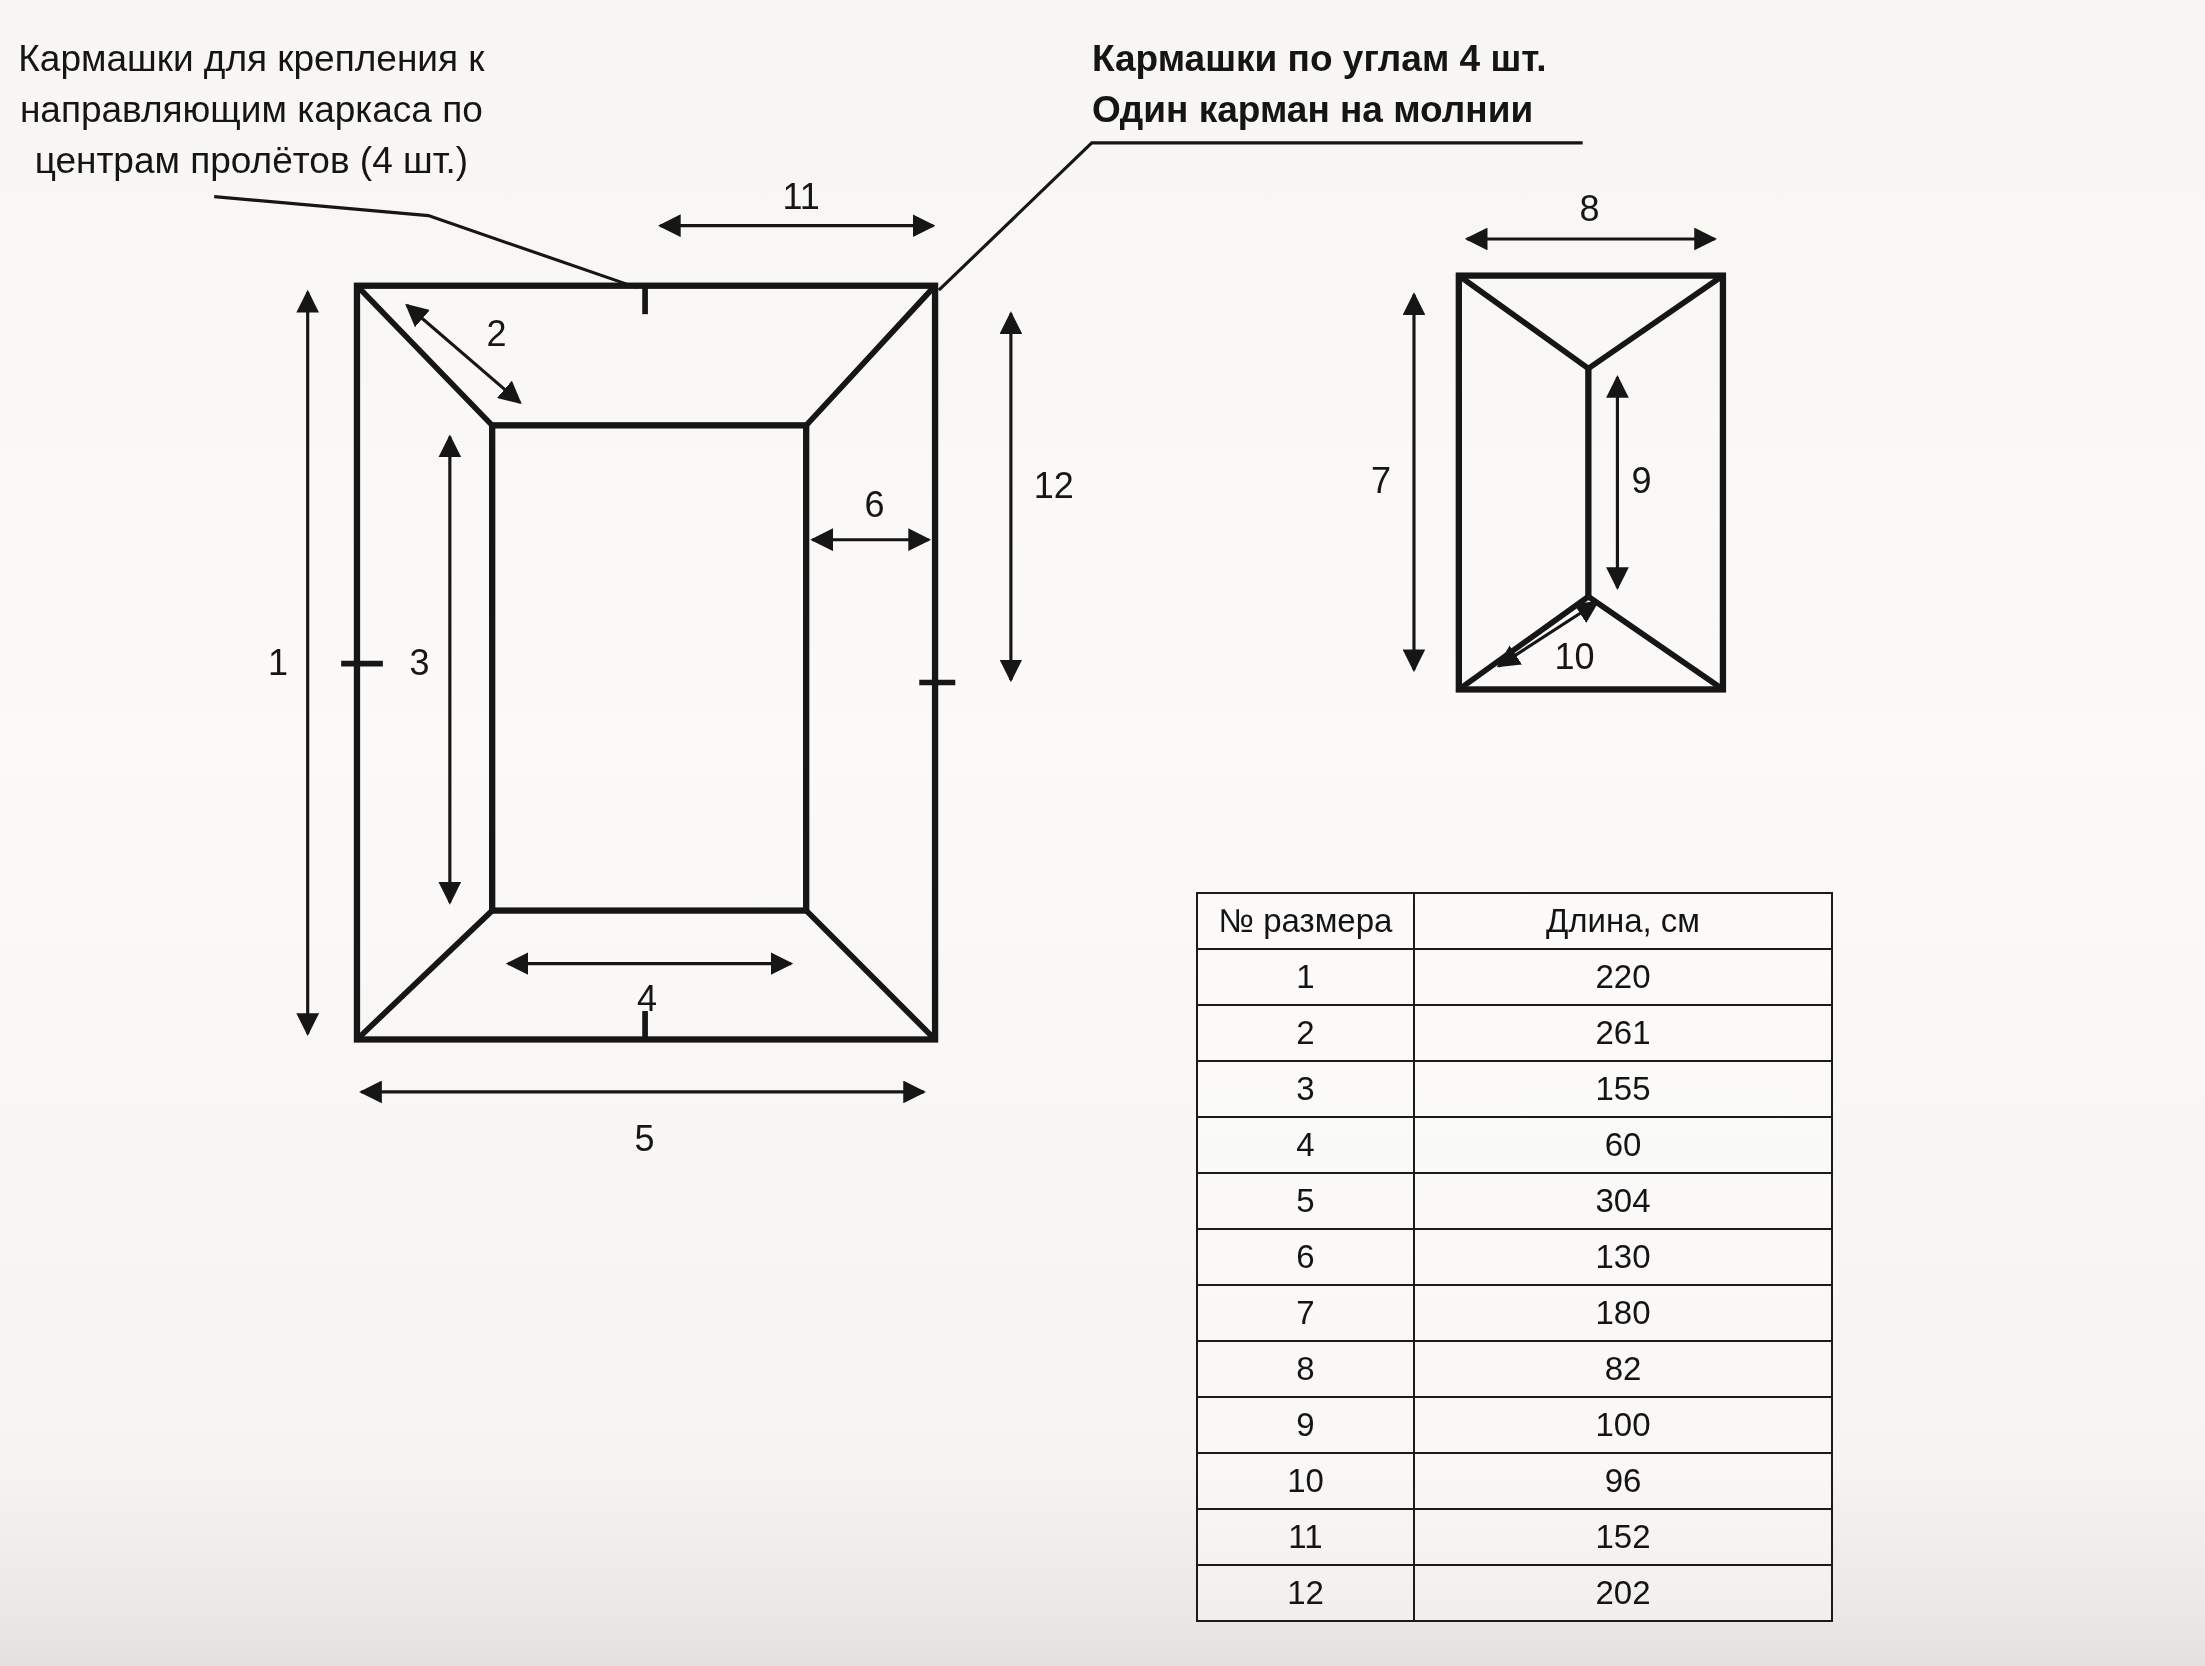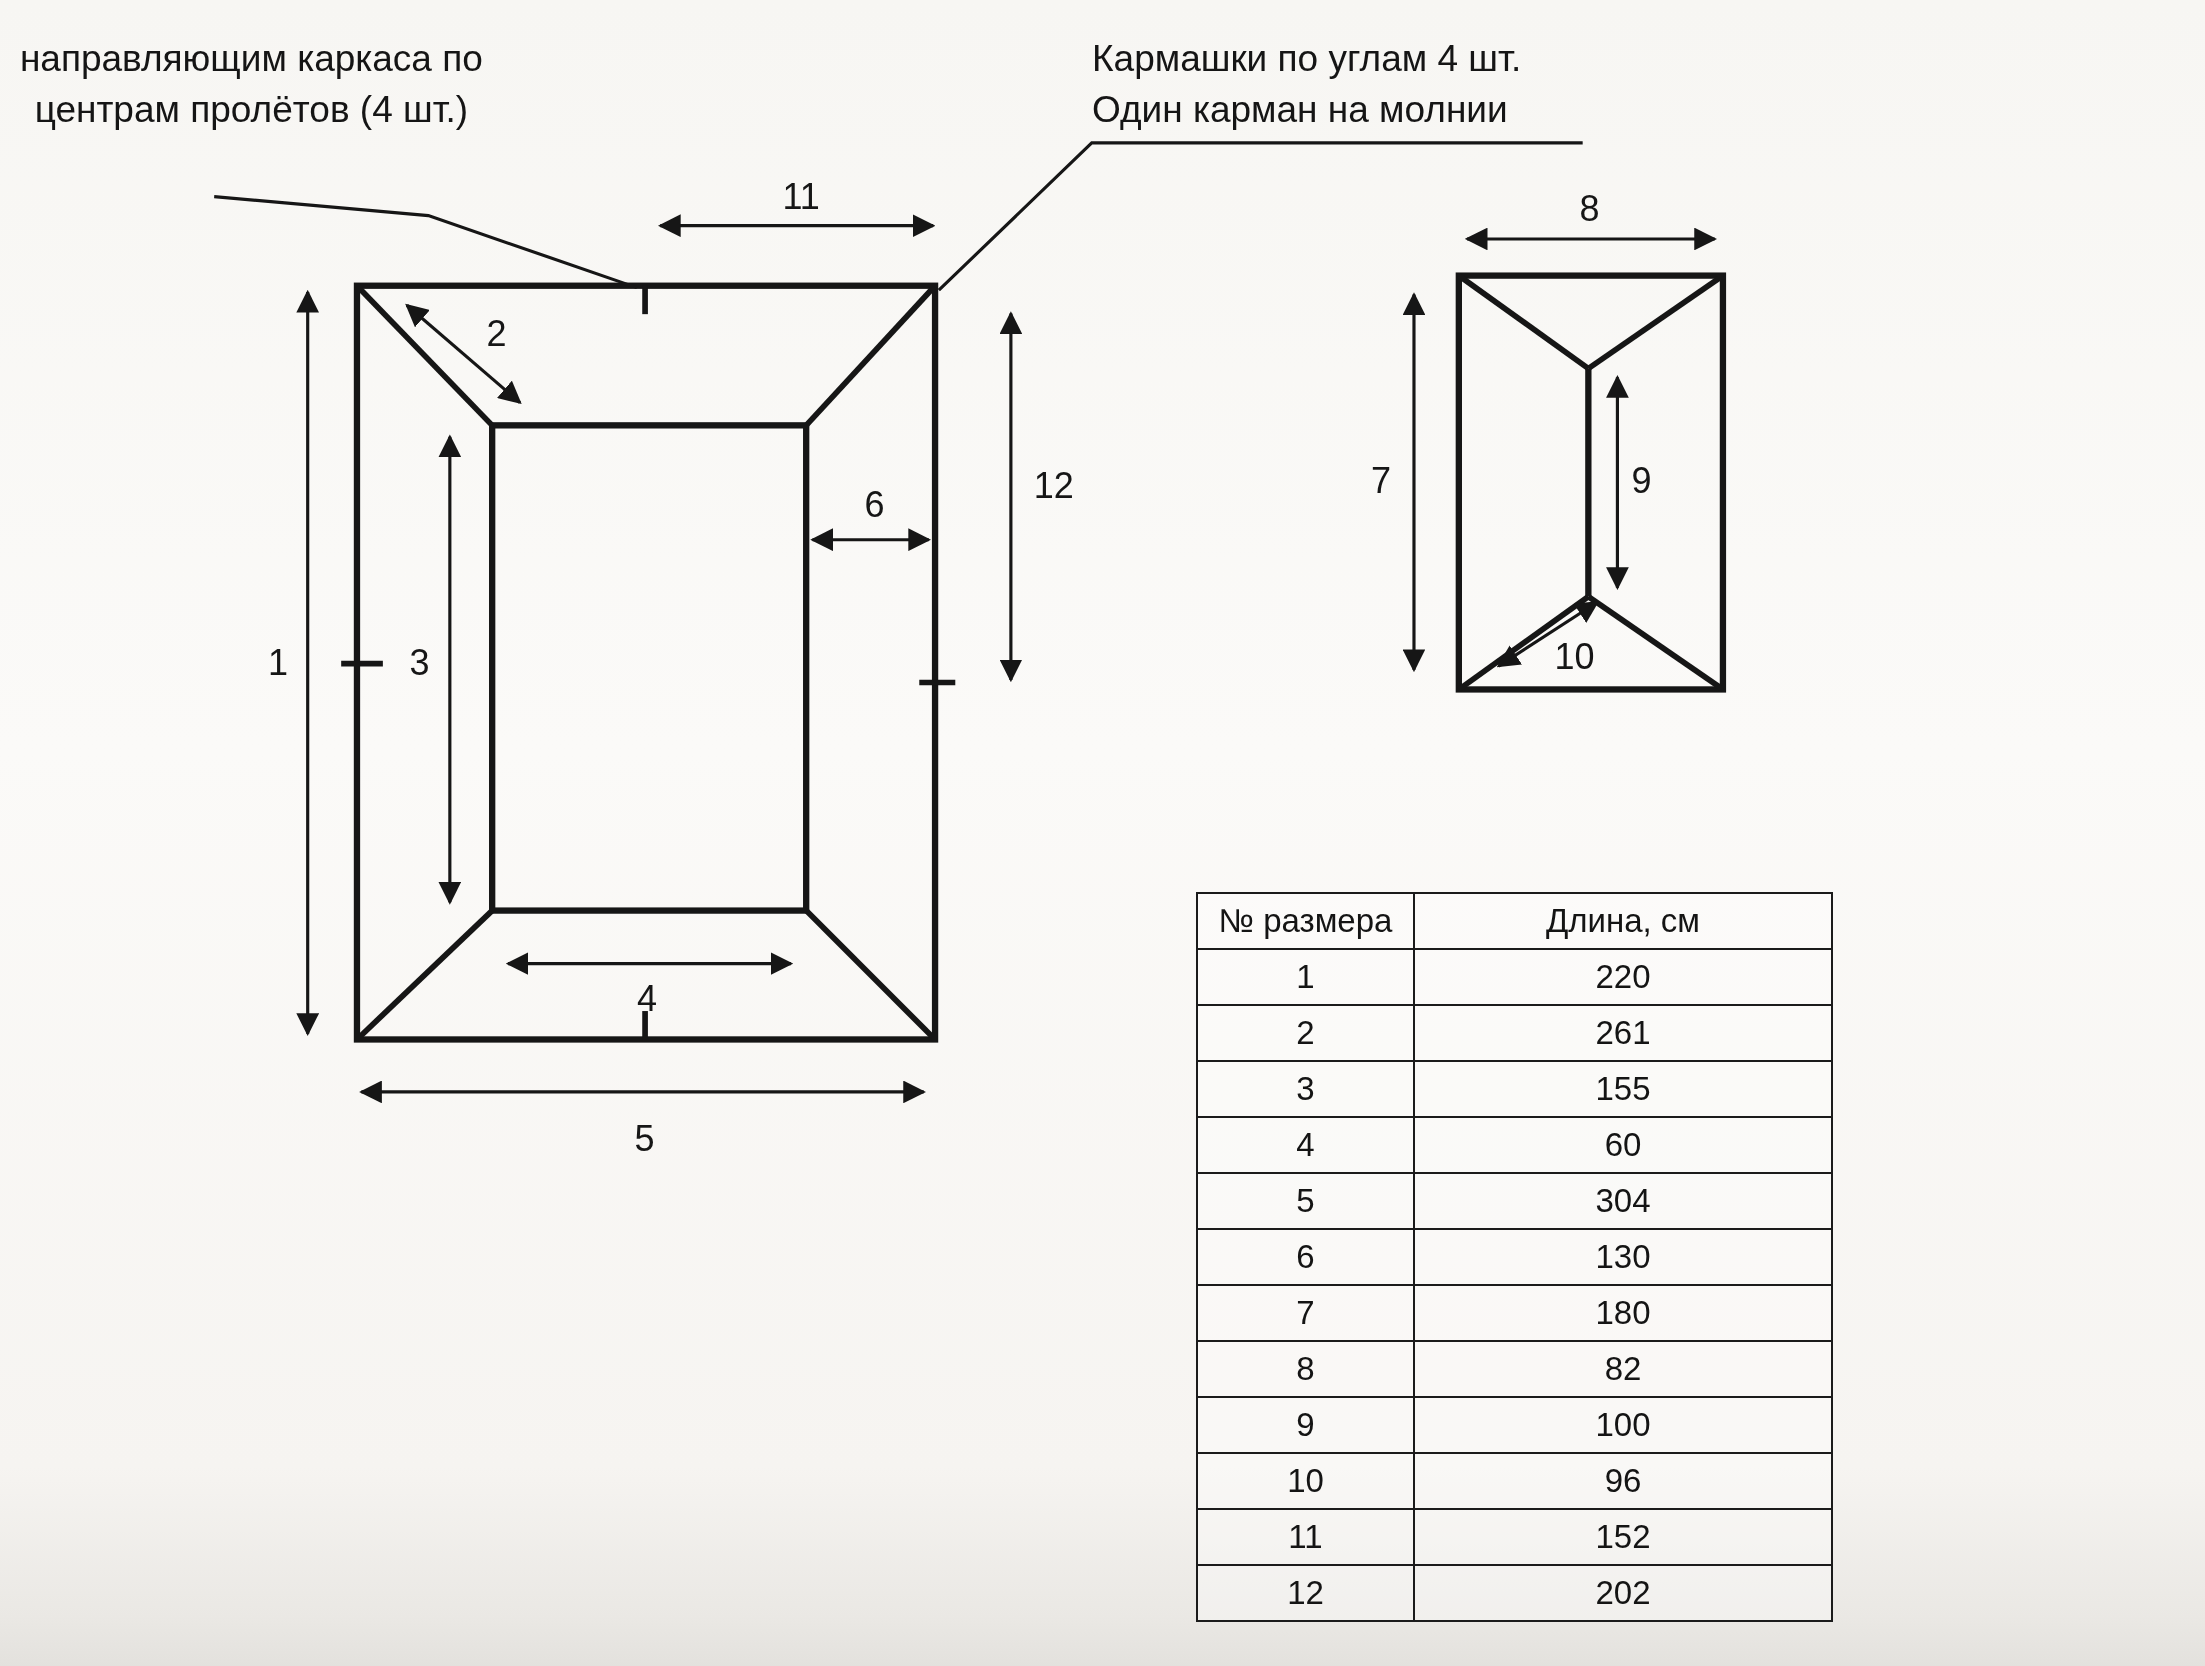--- a/index.html
+++ b/index.html
@@ -28,20 +28,21 @@
   .note-left {
     left: 11.4px;
     top: 33px;
     width: 480px;
     text-align: center;
   }
   .note-right {
     left: 1092px;
     top: 33px;
     text-align: left;
+    font-weight: bold;
   }
   svg.drawing {
     position: absolute;
     left: 0;
     top: 0;
     width: 2205px;
     height: 1667px;
   }
   svg.drawing text {
     font-family: "Liberation Sans", sans-serif;
@@ -72,20 +73,21 @@
   }
   .size-table col.c-no  { width: 217px; }
   .size-table col.c-len { width: 418px; }
 </style>
 </head>
 <body>
 
 <div class="page">
 
   <div class="note note-left">
+    <div>Кармашки для крепления к</div>
     <div>направляющим каркаса по</div>
     <div>центрам пролётов (4 шт.)</div>
   </div>
 
   <div class="note note-right">
     <div>Кармашки по углам 4 шт.</div>
     <div>Один карман на молнии</div>
   </div>
 
   <svg class="drawing" viewBox="0 0 3490 2638">

